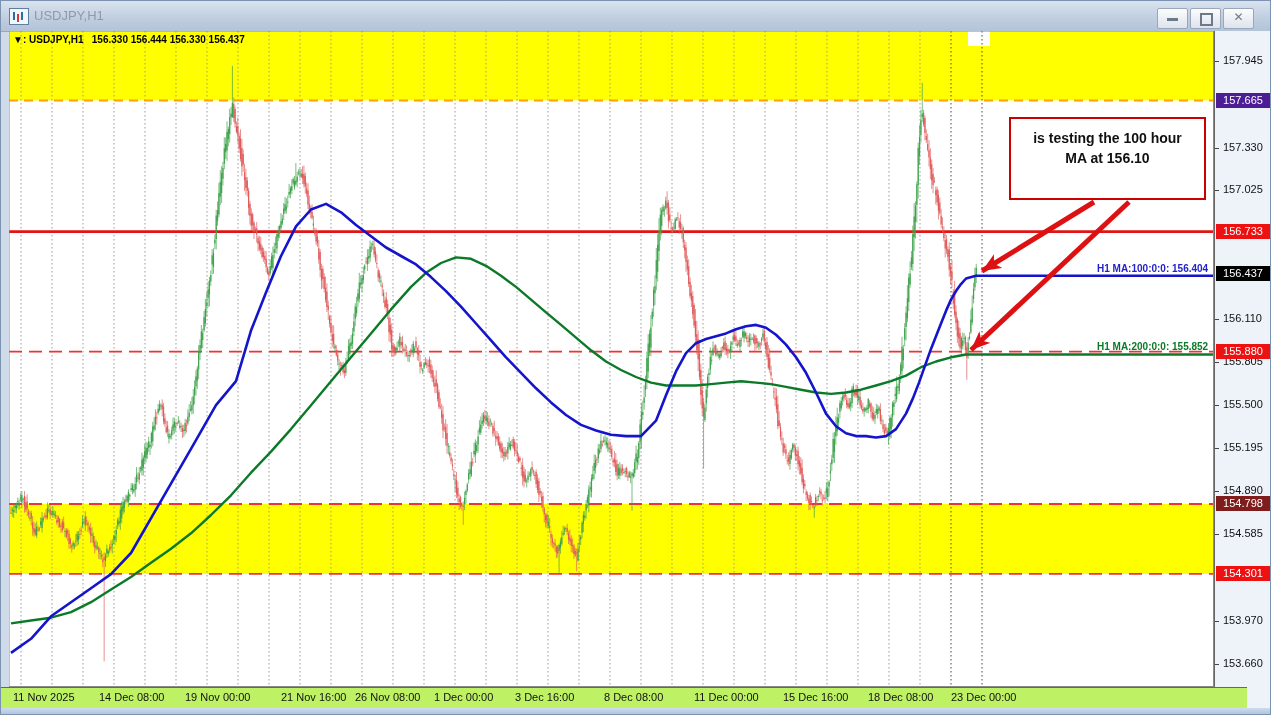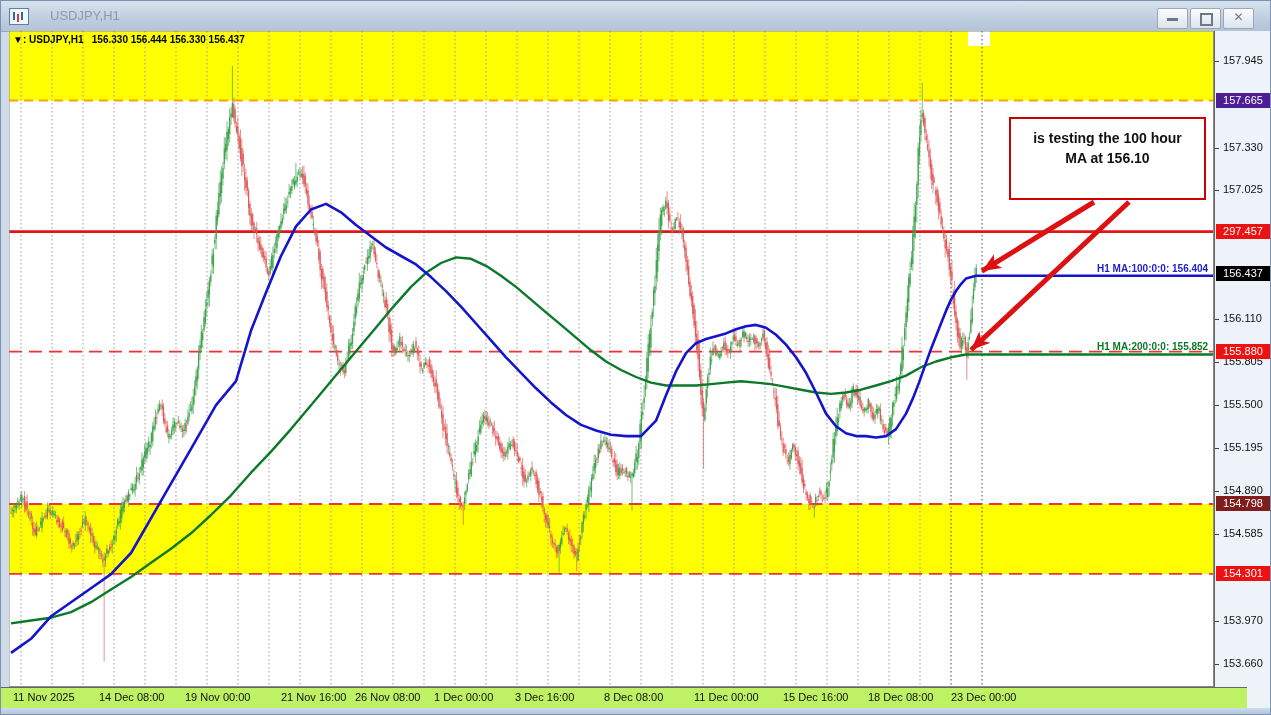--- a/index.html
+++ b/index.html
@@ -1,21 +1,21 @@
 <!DOCTYPE html>
 <html><head>
 <meta charset="utf-8">
 <style>
   html,body{margin:0;padding:0;background:#aebfd4;font-family:"Liberation Sans",sans-serif;}
   #window{position:relative;width:1271px;height:715px;background:#cfdbe9;overflow:hidden;border:1px solid #7b93b1;box-sizing:border-box;}
   #titlebar{position:absolute;left:0;top:0;width:100%;height:30px;
     background:linear-gradient(#d9e3ef,#bfcddf 60%,#b3c3d8);border-bottom:1px solid #96a9c0;}
   #title-icon{position:absolute;left:8px;top:7px;width:18px;height:15px;background:#f2f7fc;border:1px solid #5f7f9f;}
   #title-icon i{position:absolute;top:3px;width:2px;height:8px;background:#2d6da3;}
-  #title-text{position:absolute;left:33px;top:7px;font-size:13px;color:#8e9aac;margin-left:16px;}
+  #title-text{position:absolute;left:33px;top:7px;font-size:13px;color:#8e9aac;}
   .winbtn{position:absolute;top:7px;width:29px;height:19px;background:linear-gradient(#fbfcfe,#dde4ec);
     border:1px solid #9aa7b8;border-radius:2px;cursor:default;}
   .winbtn .glyph{position:absolute;left:0;top:0;right:0;bottom:0;color:#6e7988;font-size:12px;text-align:center;line-height:17px;}
   #btn-min .bar{position:absolute;left:9px;top:9px;width:11px;height:3px;background:#6e7988;}
   #btn-restore .box{position:absolute;left:9px;top:4px;width:9px;height:9px;border:2px solid #6e7988;}
   #plot{position:absolute;left:8px;top:30px;width:1205px;height:656px;background:#ffffff;}
   #chart-svg{position:absolute;left:0;top:0;}
   #quote-bar{position:absolute;left:12px;top:33px;font-size:10px;font-weight:bold;color:#000;z-index:6;white-space:pre;}
   #yaxis{position:absolute;left:1213px;top:30px;width:58px;height:677px;background:#eef3fa;border-left:1px solid #666;}
   .ytick{position:absolute;left:0;width:4px;height:1px;background:#444;}
@@ -132,21 +132,21 @@
       <div class="ylabel" style="top: 410.102px;">155.195</div>
       <div class="ytick" style="top: 460.036px;"></div>
       <div class="ylabel" style="top: 453.036px;">154.890</div>
       <div class="ytick" style="top: 502.971px;"></div>
       <div class="ylabel" style="top: 495.971px;">154.585</div>
       <div class="ytick" style="top: 589.545px;"></div>
       <div class="ylabel" style="top: 582.545px;">153.970</div>
       <div class="ytick" style="top: 633.183px;"></div>
       <div class="ylabel" style="top: 626.183px;">153.660</div>
       <div class="yflag" style="top: 61.8996px; background: #4c1d95;">157.665</div>
-      <div class="yflag" style="top: 193.097px; background: rgb(238, 17, 17);">297.457</div>
+      <div class="yflag" style="top: 193.097px; background: rgb(238, 17, 17);">156.733</div>
       <div class="yflag" style="top: 313.174px; background: rgb(238, 17, 17);">155.880</div>
       <div class="yflag" style="top: 465.487px; background: #7f1d1d;">154.798</div>
       <div class="yflag" style="top: 535.45px; background: rgb(238, 17, 17);">154.301</div>
       <div class="yflag" style="top: 234.765px; background: rgb(0, 0, 0);">156.437</div>
     </div>
   <div id="xaxis">
       <div class="xlabel" style="left: 12px;">11 Nov 2025</div>
       <div class="xlabel" style="left: 98px;">14 Dec 08:00</div>
       <div class="xlabel" style="left: 184px;">19 Nov 00:00</div>
       <div class="xlabel" style="left: 280px;">21 Nov 16:00</div>

